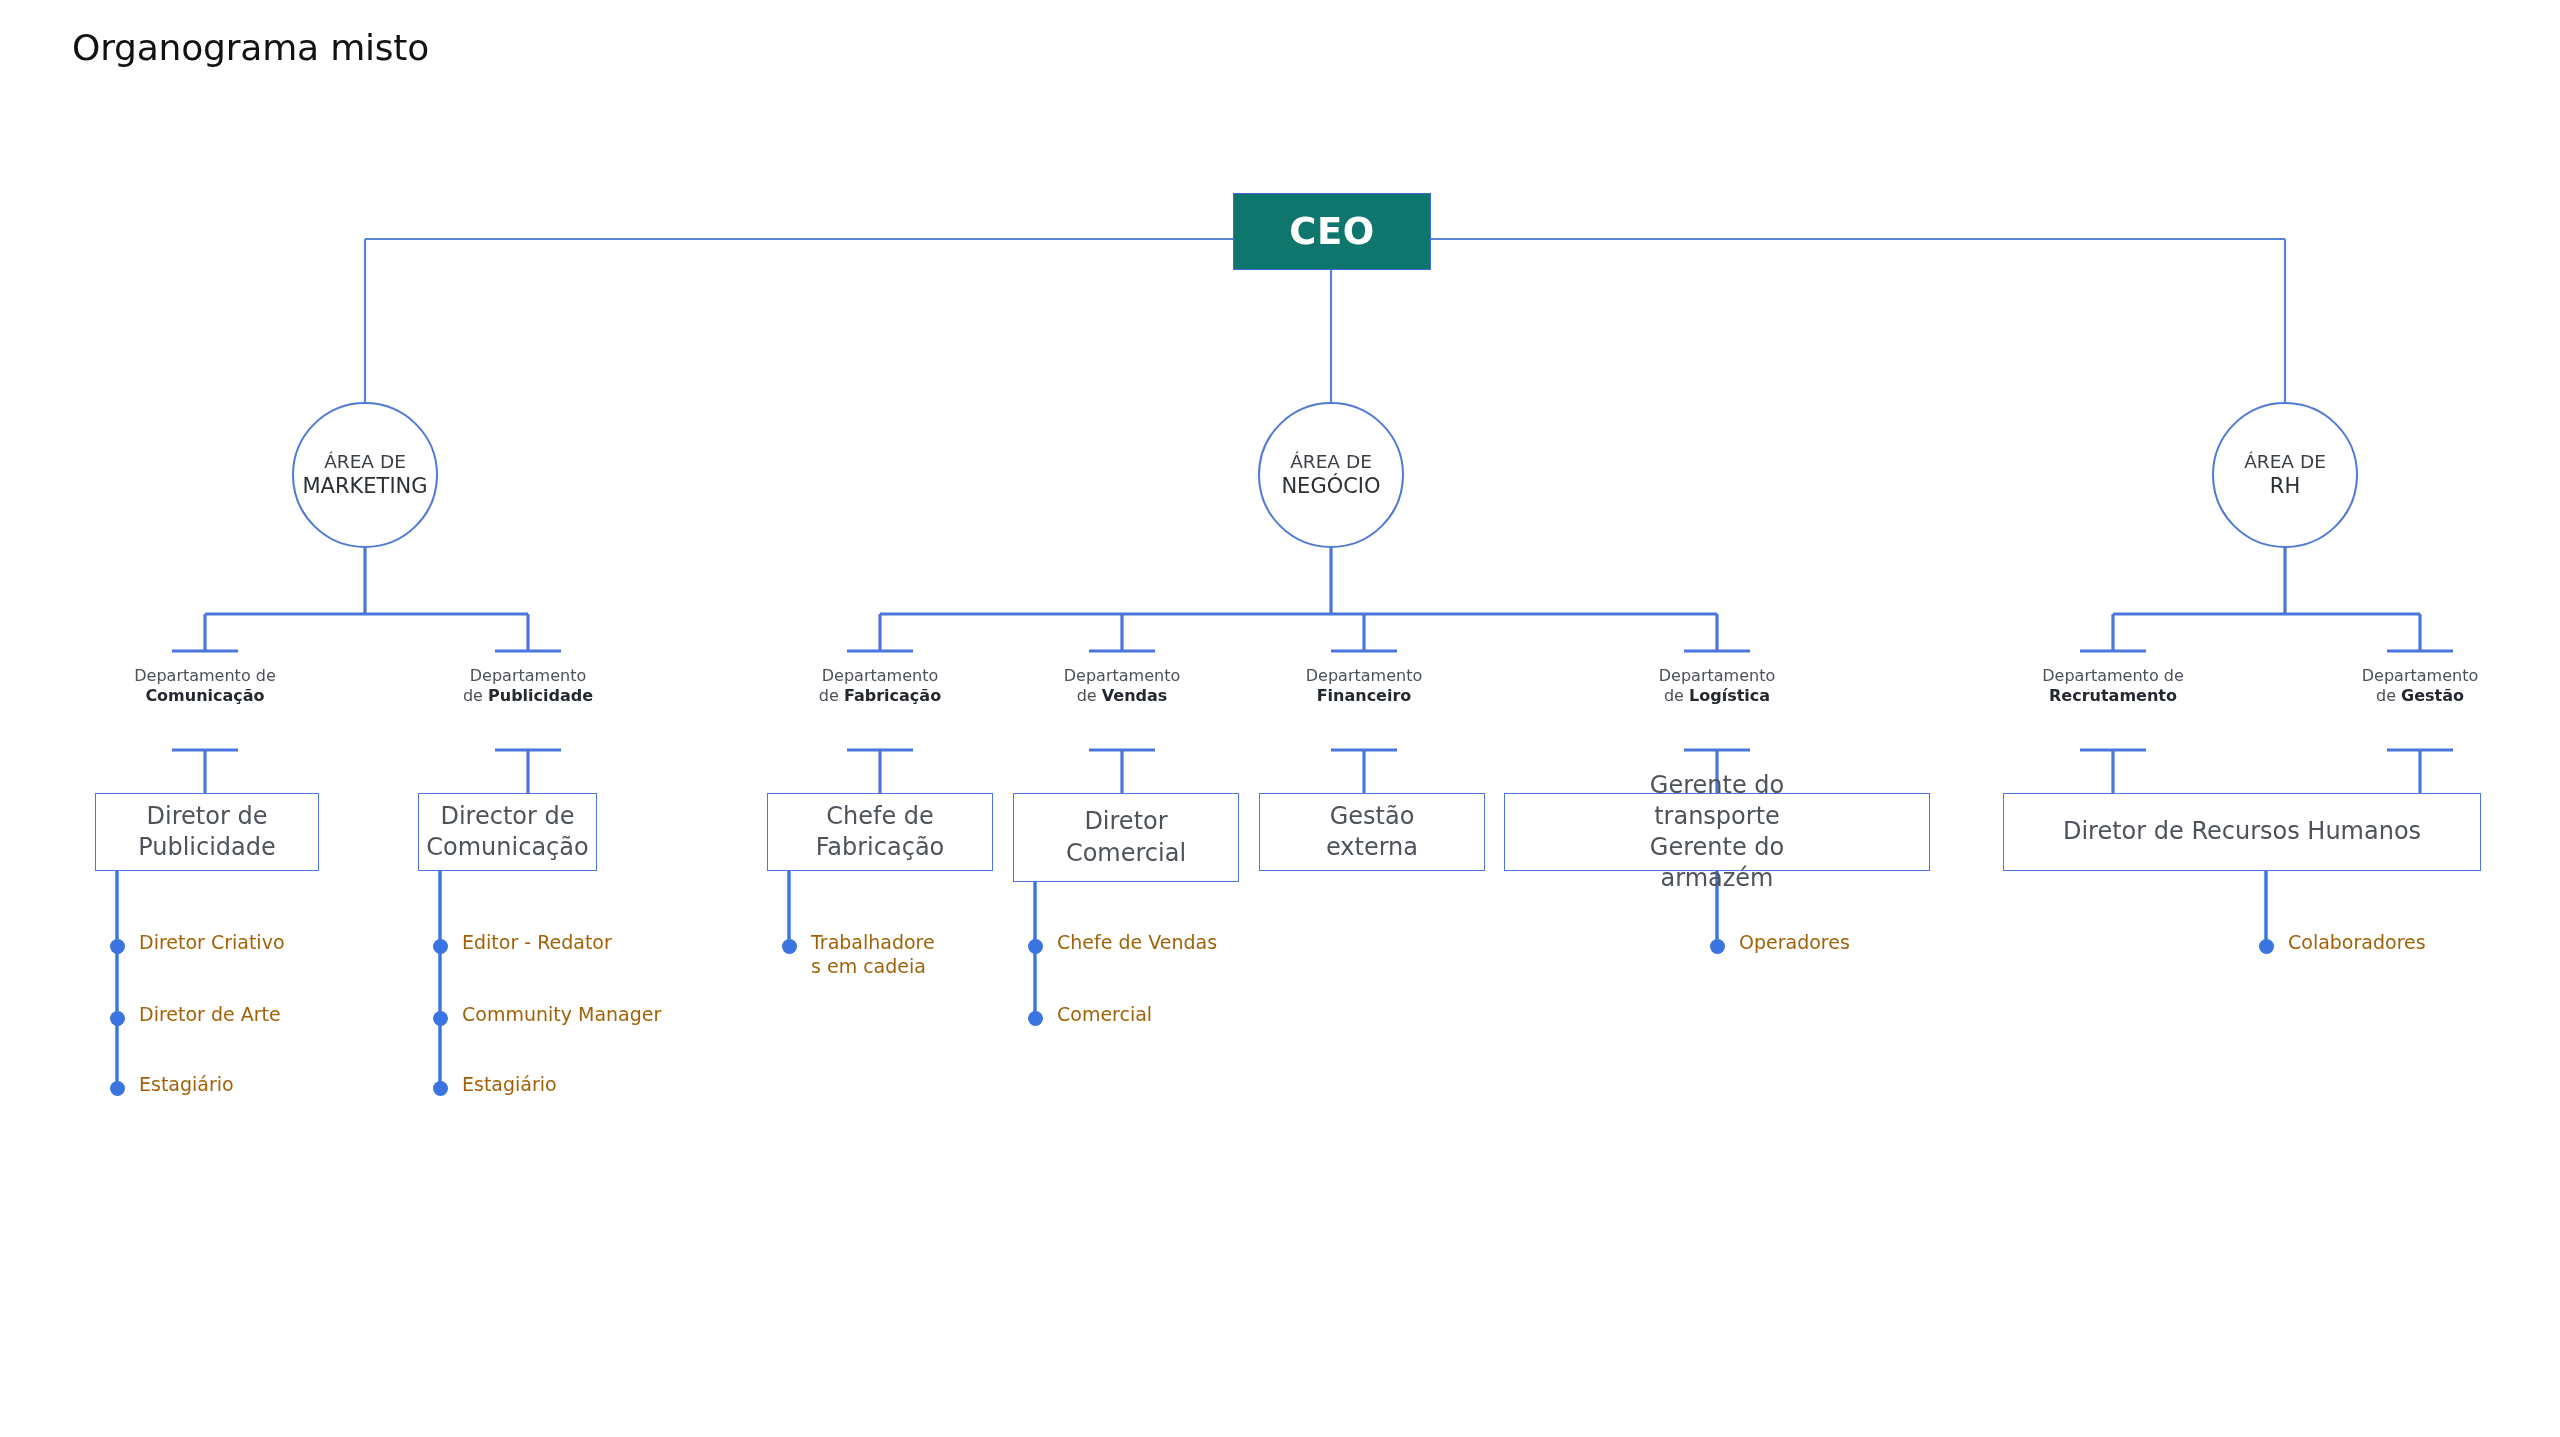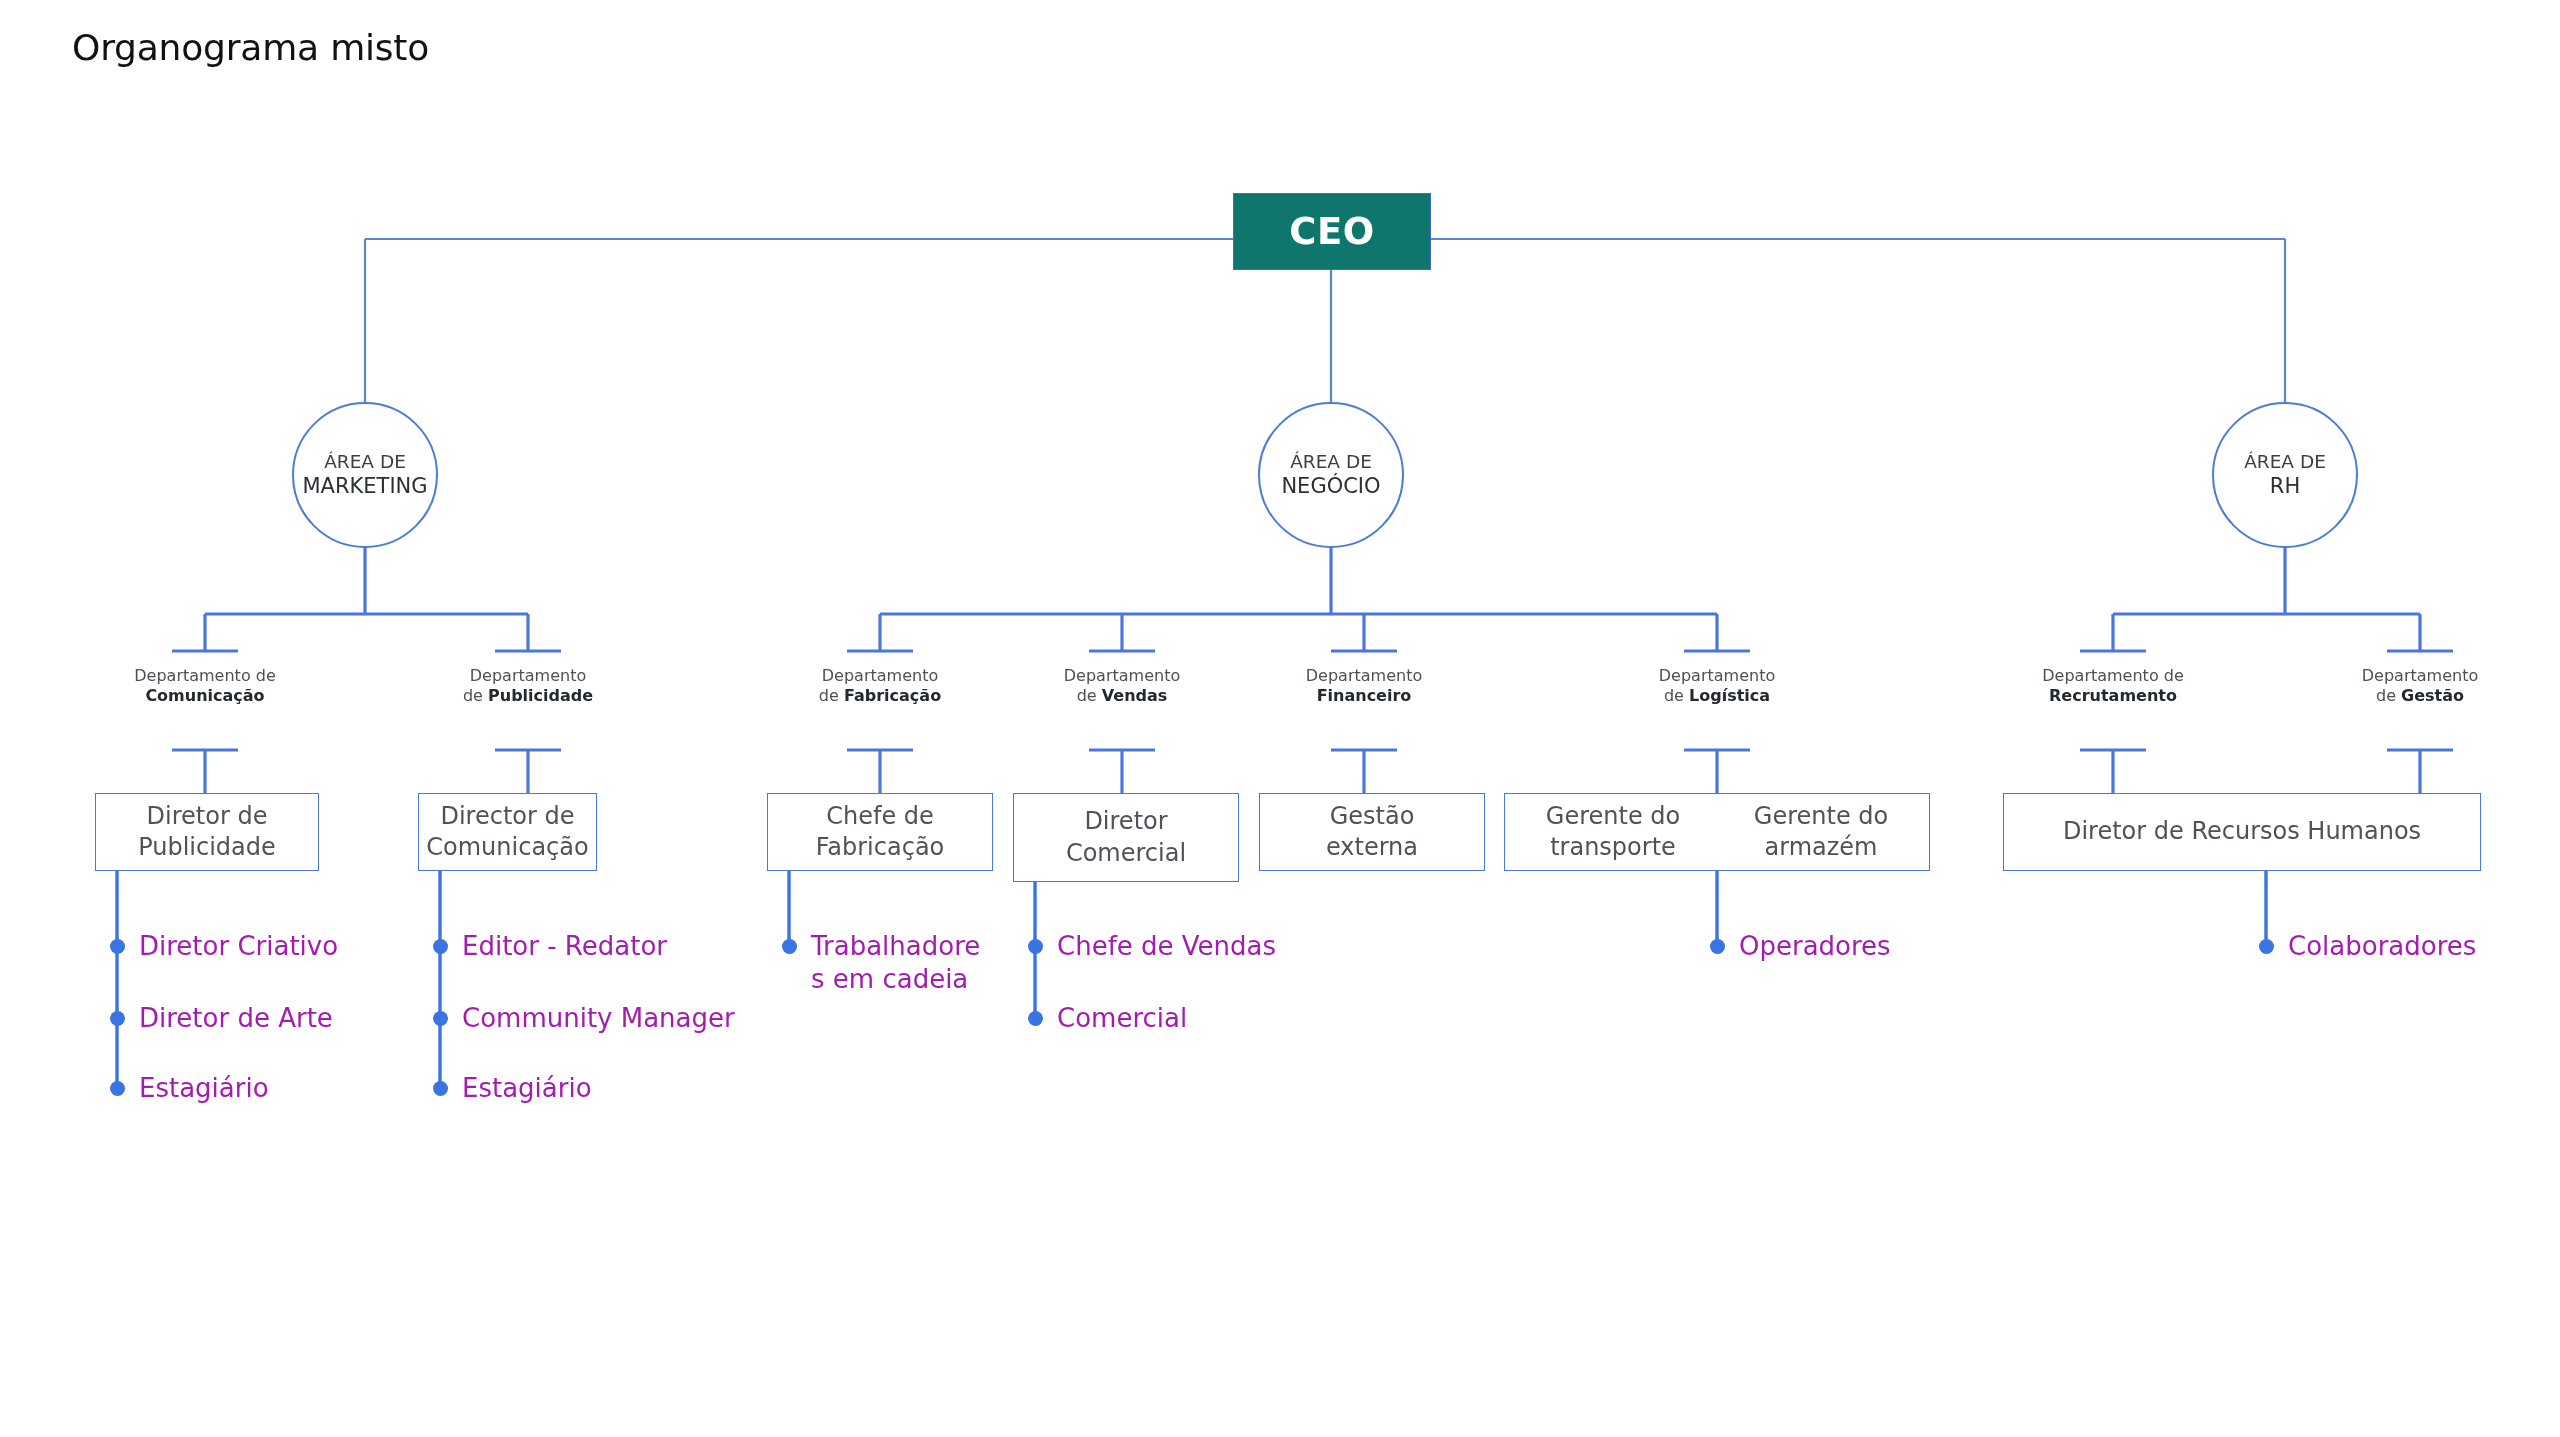--- a/index.html
+++ b/index.html
@@ -48,33 +48,33 @@
 
   
   .rolebox{
     position:absolute;border:1.6px solid #4a76dd;background:#ffffff;
     display:flex;align-items:center;justify-content:center;text-align:center;
     box-sizing:border-box;
   }
   .rolebox span{
     font-size:24px;color:#4e525a;line-height:1.3;font-weight:400;
   }
-  .rolebox.split{padding:4px;}
+  .rolebox.split{padding:4px;flex-direction:column;}
   .rolebox .half{
     flex:1 1 50%;display:flex;align-items:center;justify-content:center;height:100%;
   }
 
   
   .leaf{position:absolute;display:flex;align-items:flex-start;}
   .leaf .dot{
     width:15px;height:15px;border-radius:50%;background:#3a74e0;flex:0 0 auto;
     margin-top:9px;
   }
   .leaf .ltext{
-    margin-left:14px;font-size:26px;color:#a21caf;line-height:1.27;font-weight:400;
+    margin-left:14px;font-size:19px;color:#a16207;line-height:1.27;font-weight:400;
     white-space:pre-line;
   }
 </style>
 </head>
 <body>
 
 <div id="stage">
 
   <div class="page-title">Organograma misto</div>
 

